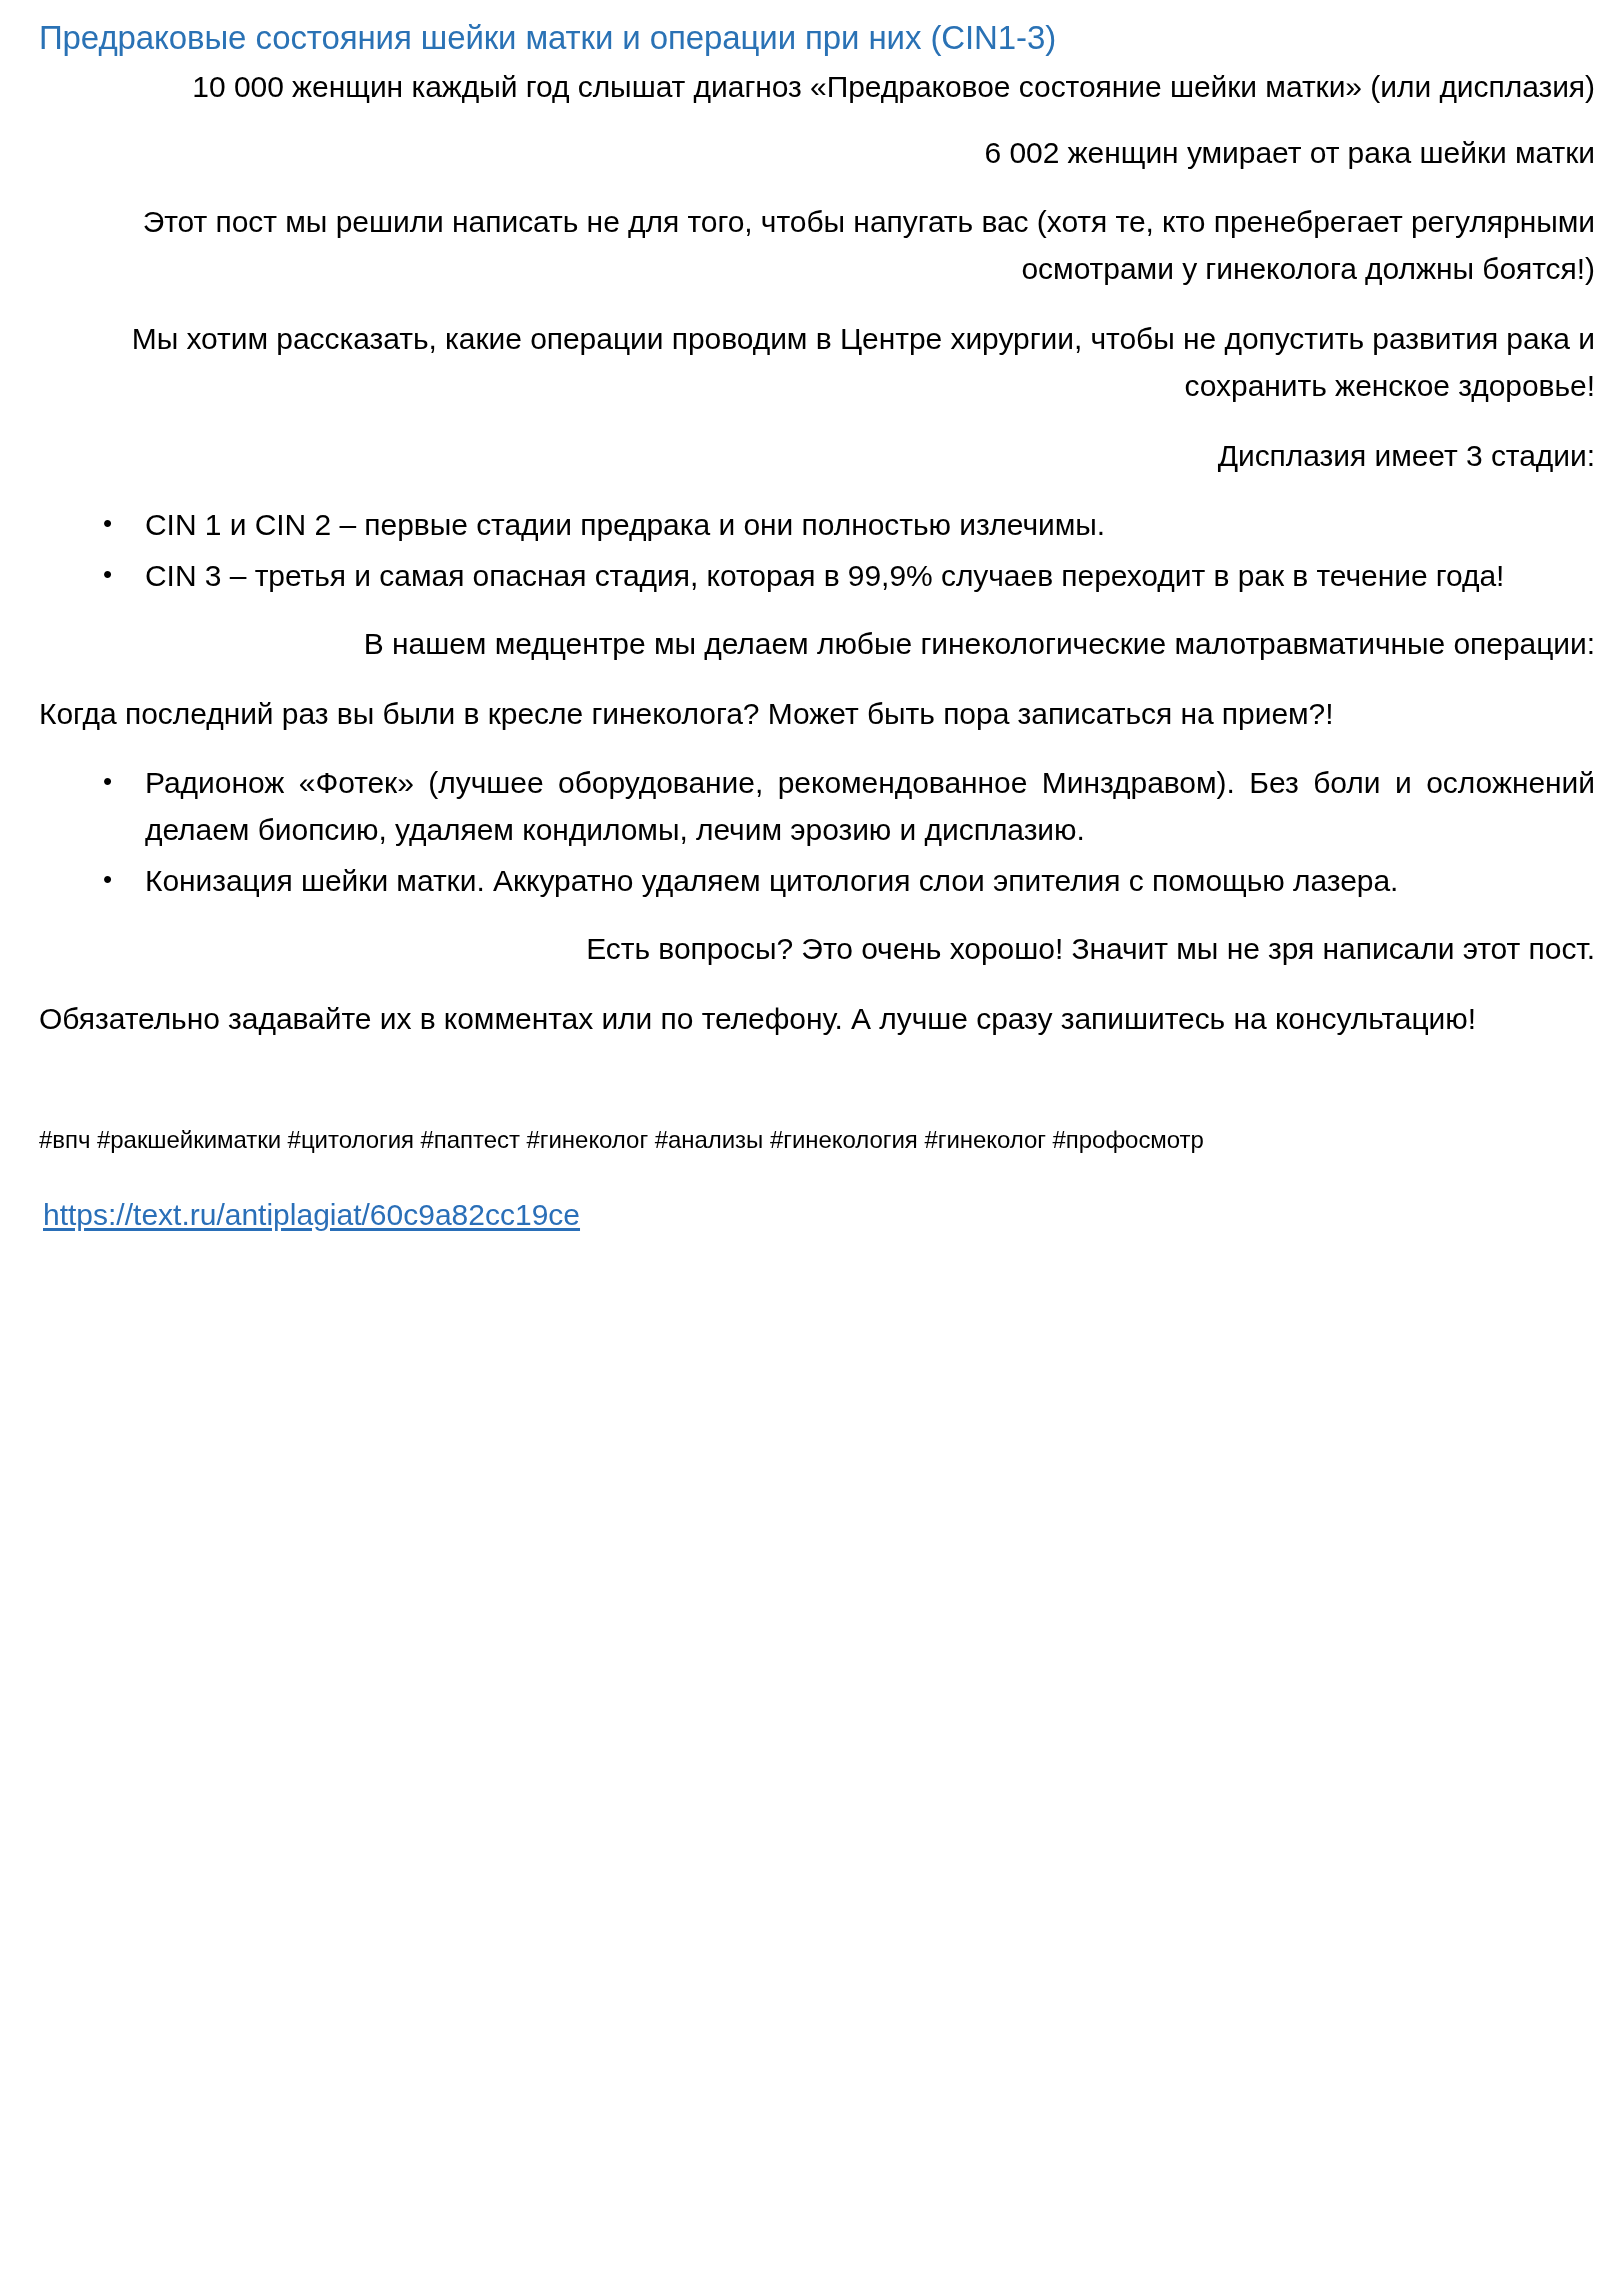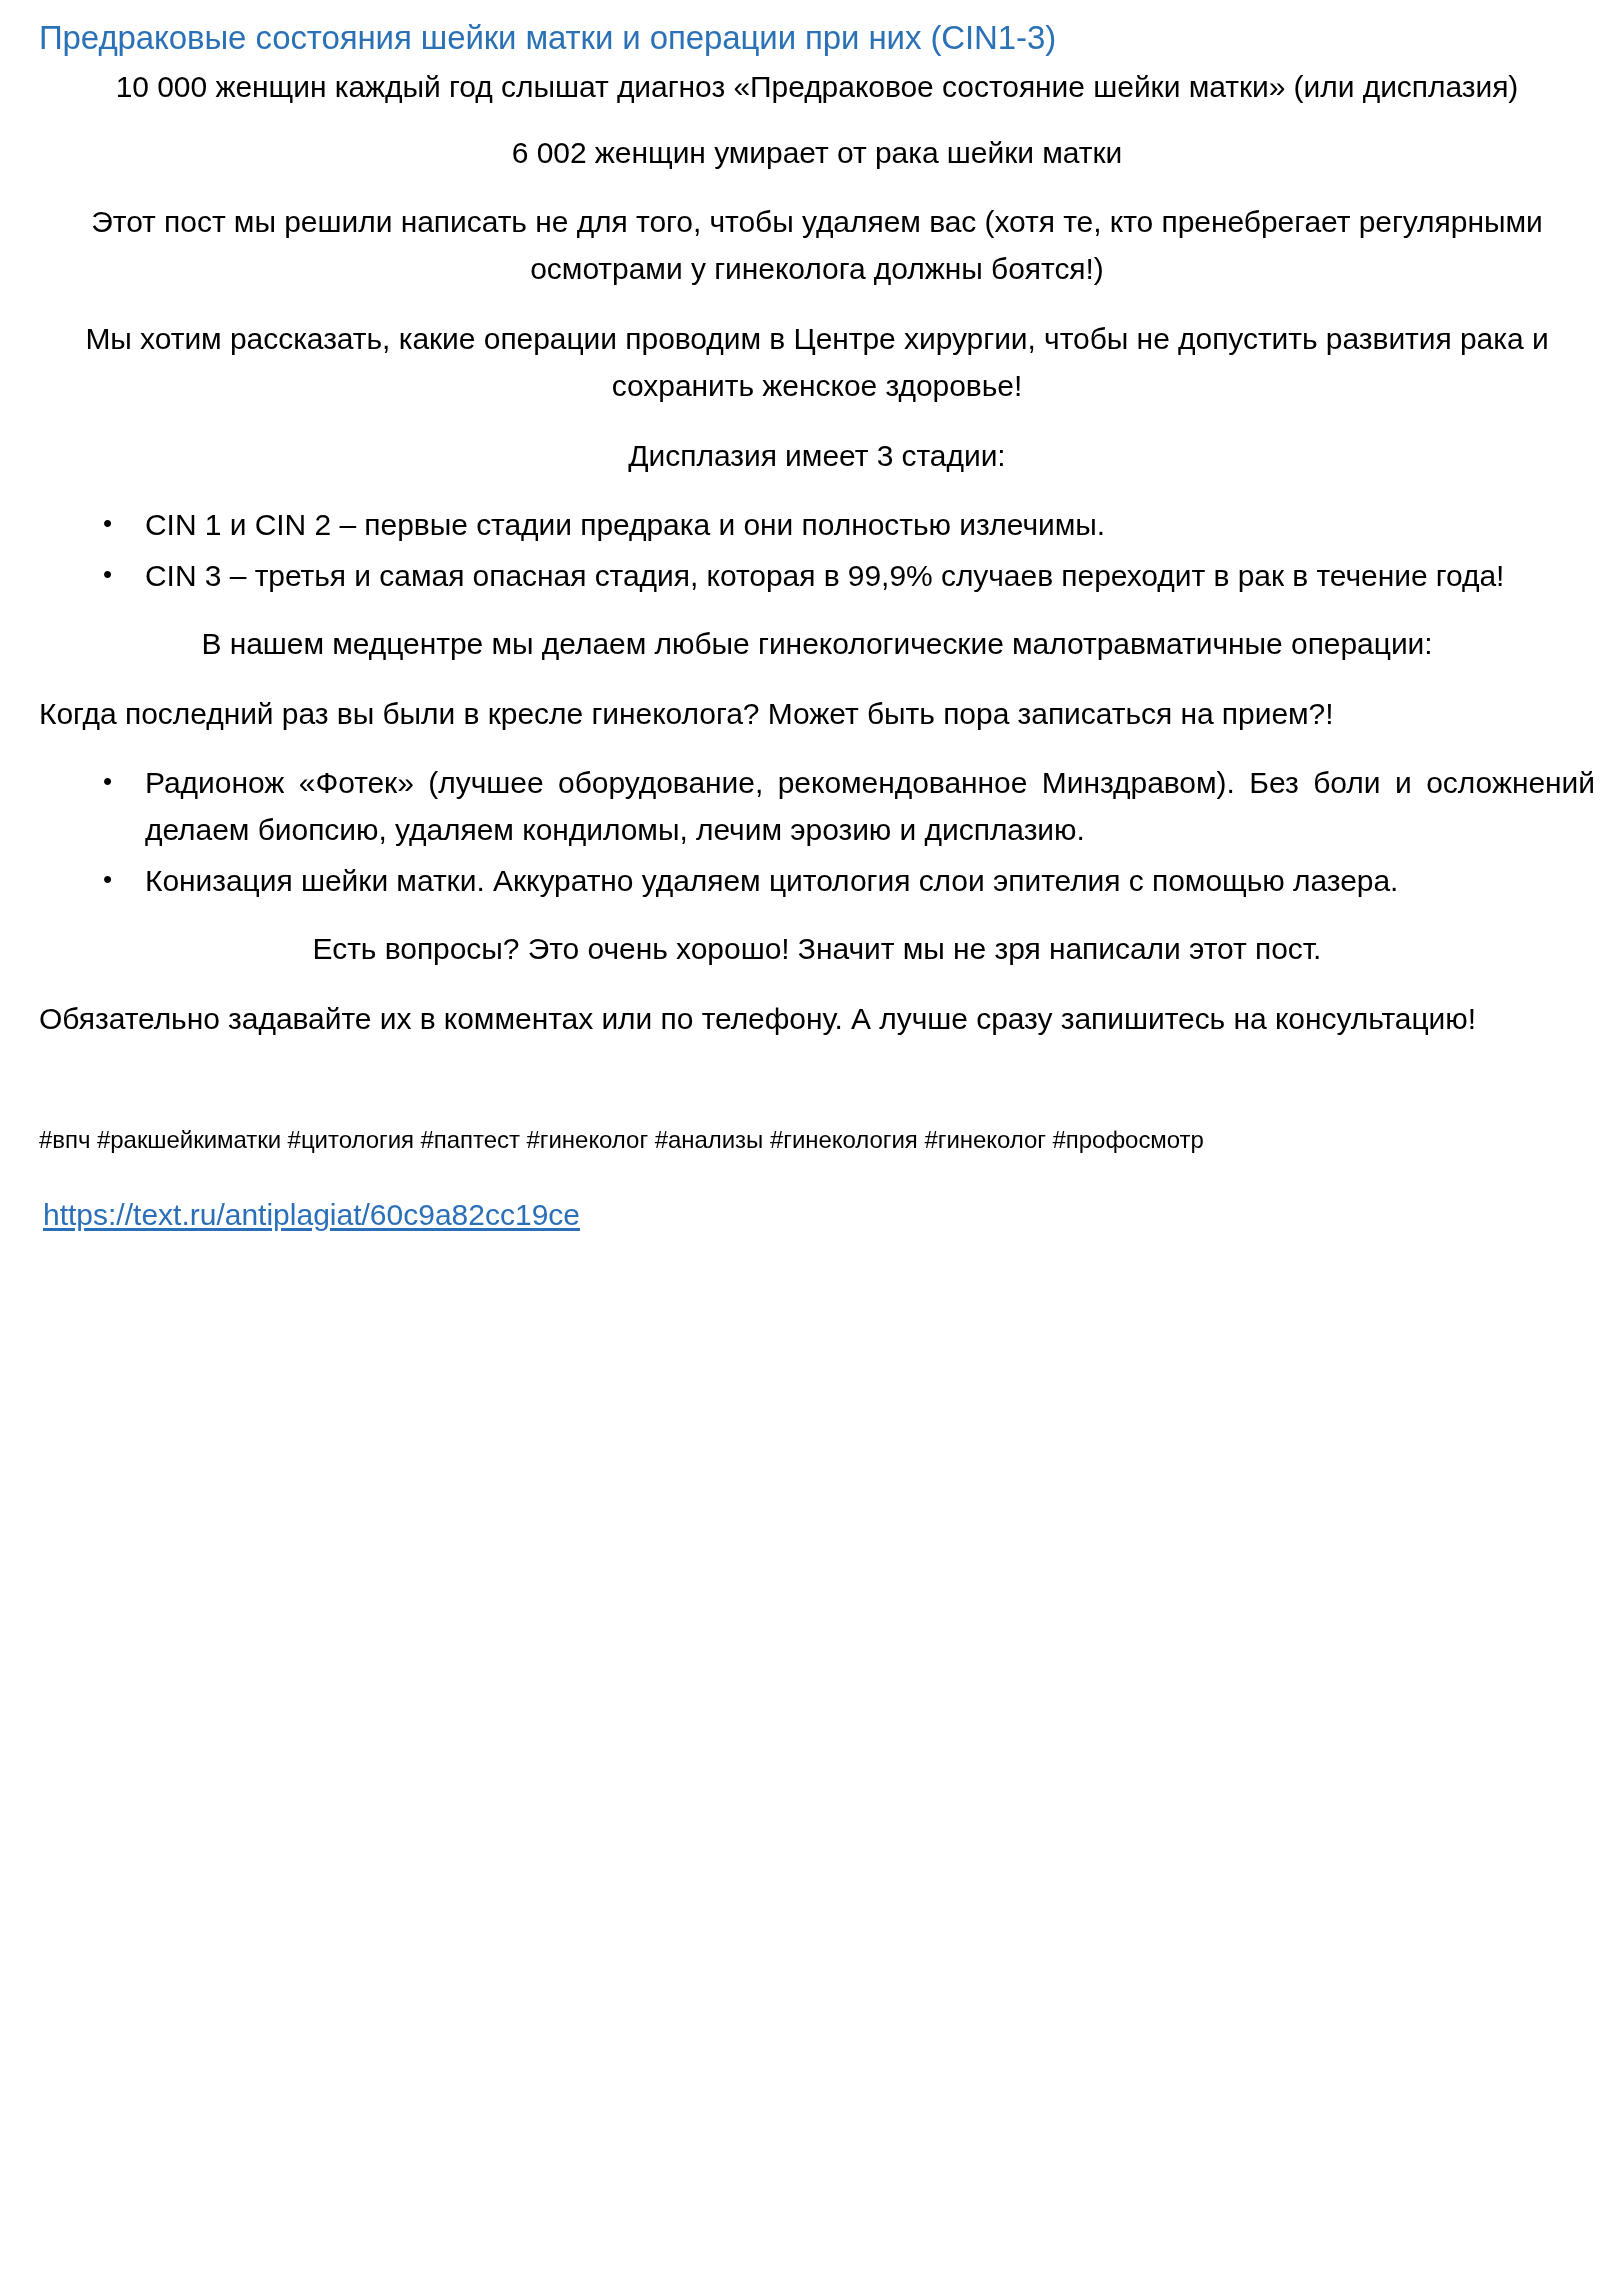--- a/index.html
+++ b/index.html
@@ -32,21 +32,21 @@
     font-weight: 400;
     margin: 0 0 3.9px 0;
     letter-spacing: -0.1px;
   }
 
   p.para {
     font-size: 30px;
     line-height: 1.56;
     margin: 0 0 23px 0;
     color: #000000;
-    text-align: center;
+    text-align: right;
     letter-spacing: -0.05px;
   }
 
   p.para.justify {
     text-align: justify;
     text-justify: inter-word;
   }
 
   p.tight {
     margin-bottom: 19.3px;
@@ -106,21 +106,21 @@
 <body>
 
 <div class="page">
 
   <h1 class="doc-title">Предраковые состояния шейки матки и операции при них (CIN1-3)</h1>
 
   <p class="para tight">10 000 женщин каждый год слышат диагноз «Предраковое состояние шейки матки» (или дисплазия)</p>
 
   <p class="para">6 002 женщин умирает от рака шейки матки</p>
 
-  <p class="para">Этот пост мы решили написать не для того, чтобы удаляем вас (хотя те, кто пренебрегает регулярными осмотрами у гинеколога должны боятся!)</p>
+  <p class="para">Этот пост мы решили написать не для того, чтобы напугать вас (хотя те, кто пренебрегает регулярными осмотрами у гинеколога должны боятся!)</p>
 
   <p class="para">Мы хотим рассказать, какие операции проводим в Центре хирургии, чтобы не допустить развития рака и сохранить женское здоровье!</p>
 
   <p class="para">Дисплазия имеет 3 стадии:</p>
 
   <ul class="bullets">
     <li>CIN 1 и CIN 2 – первые стадии предрака и они полностью излечимы.</li>
     <li>CIN 3 – третья и самая опасная стадия, которая в 99,9% случаев переходит в рак в течение года!</li>
   </ul>
 

